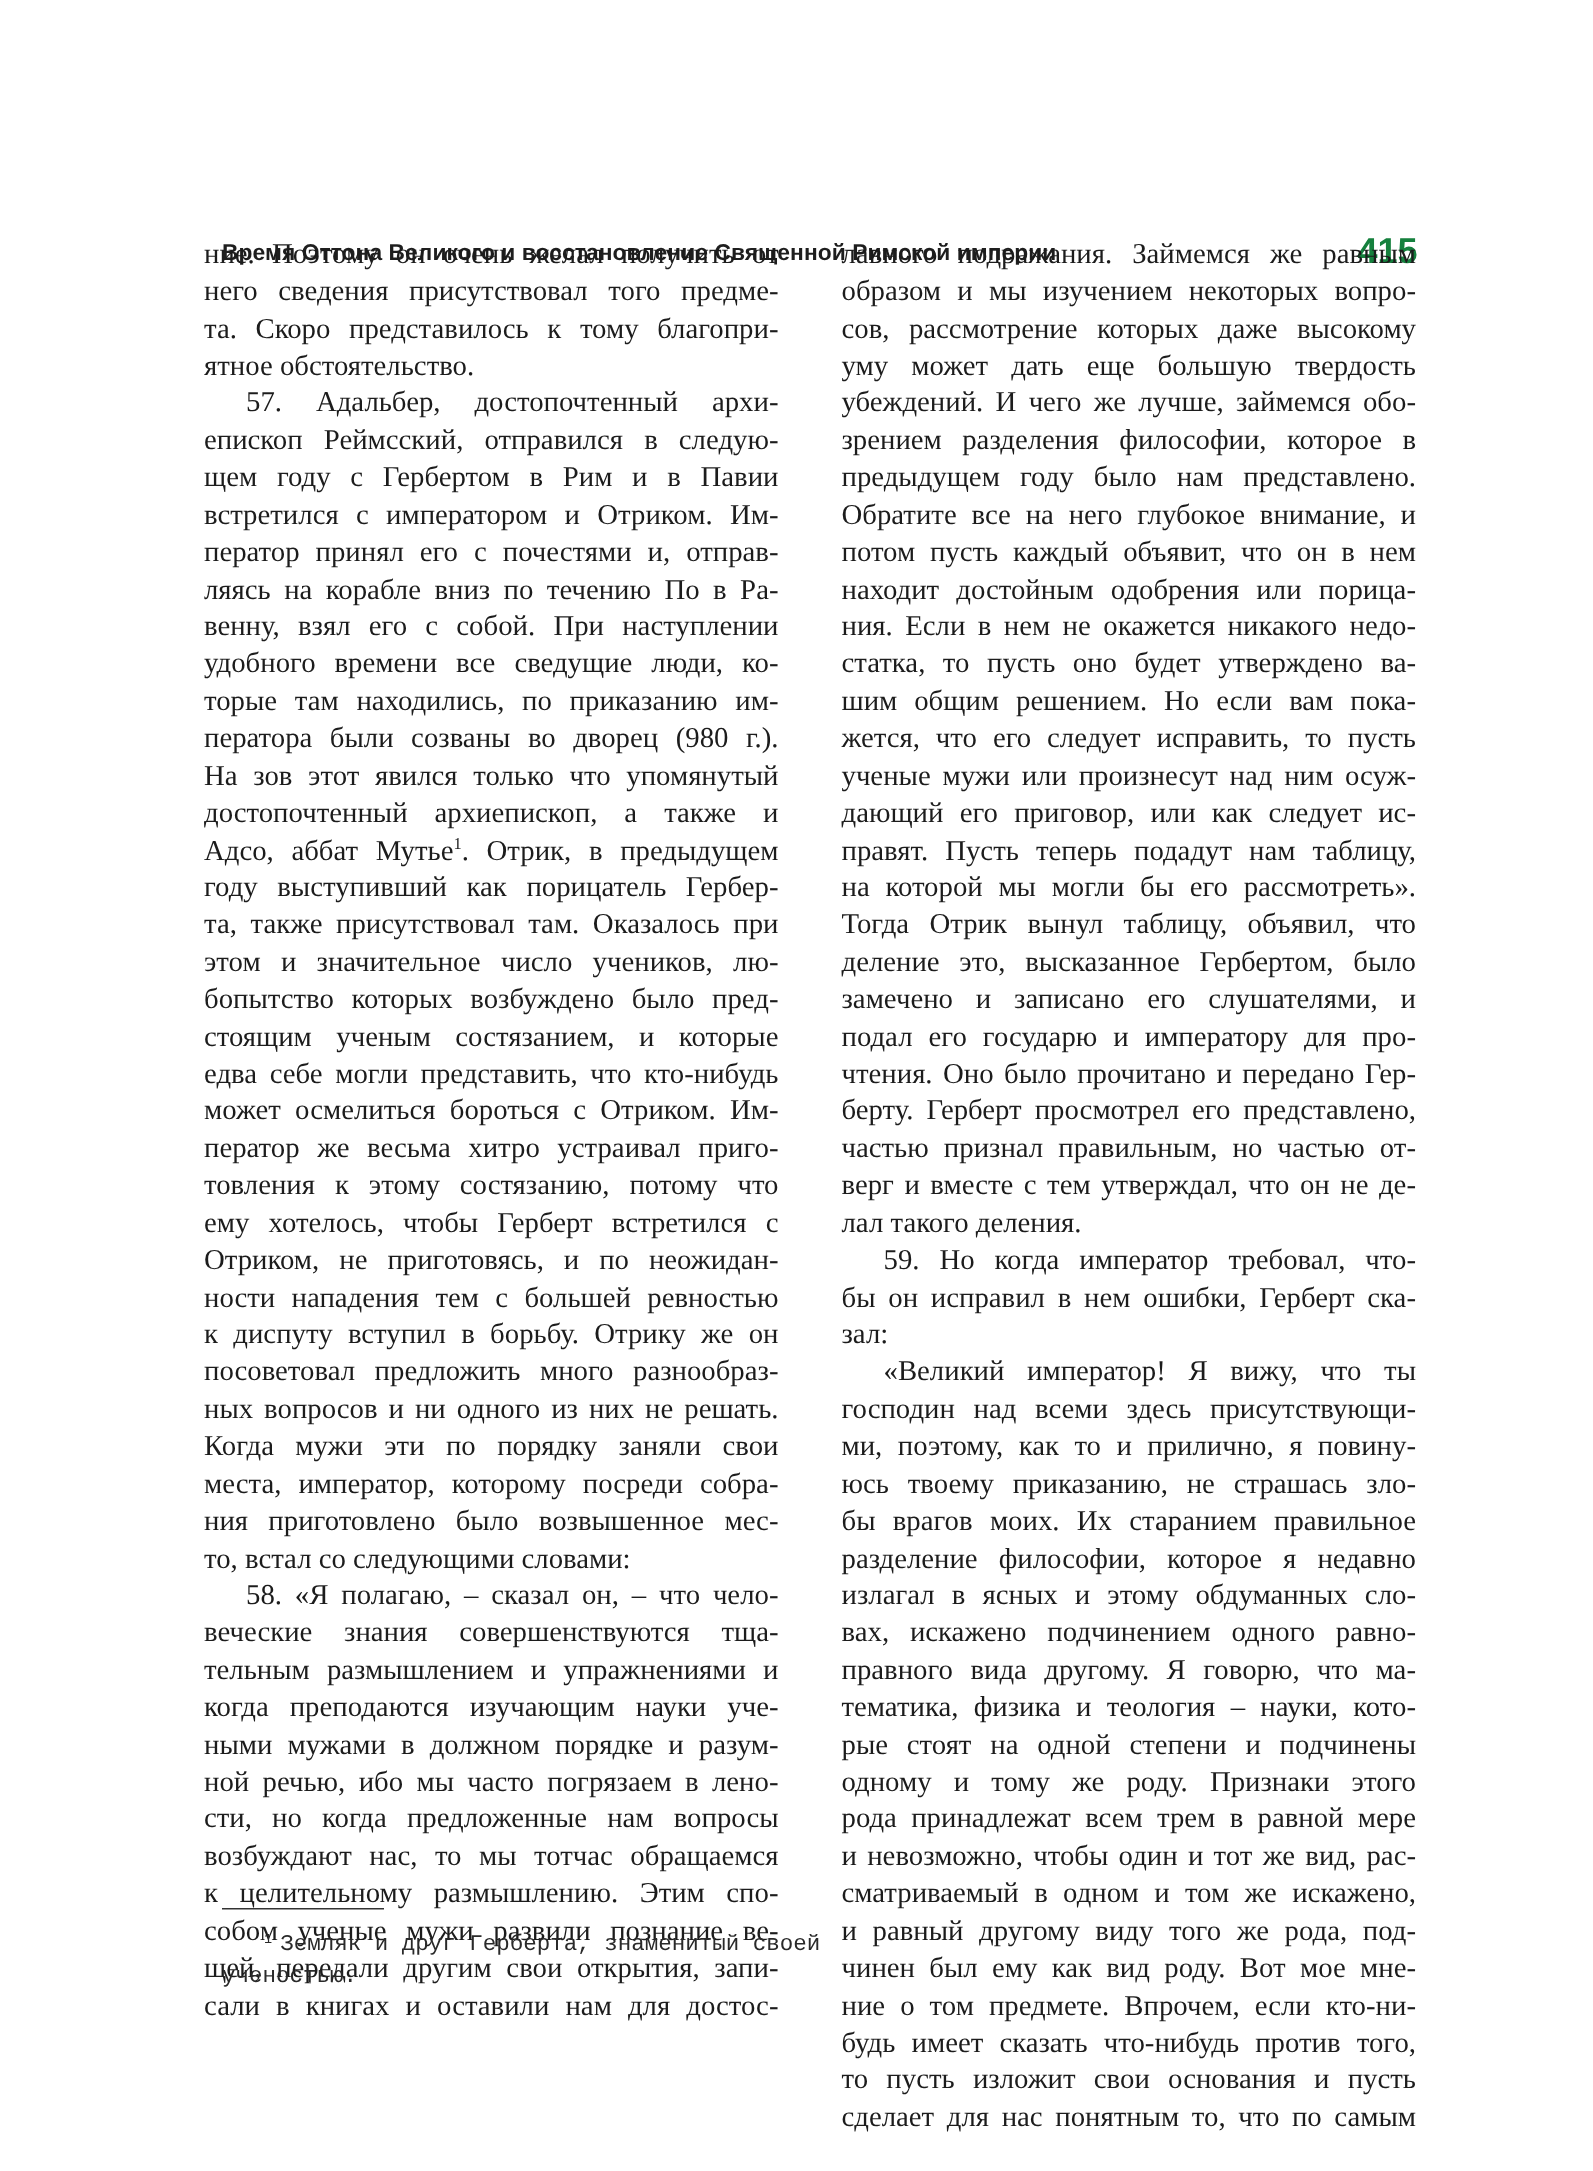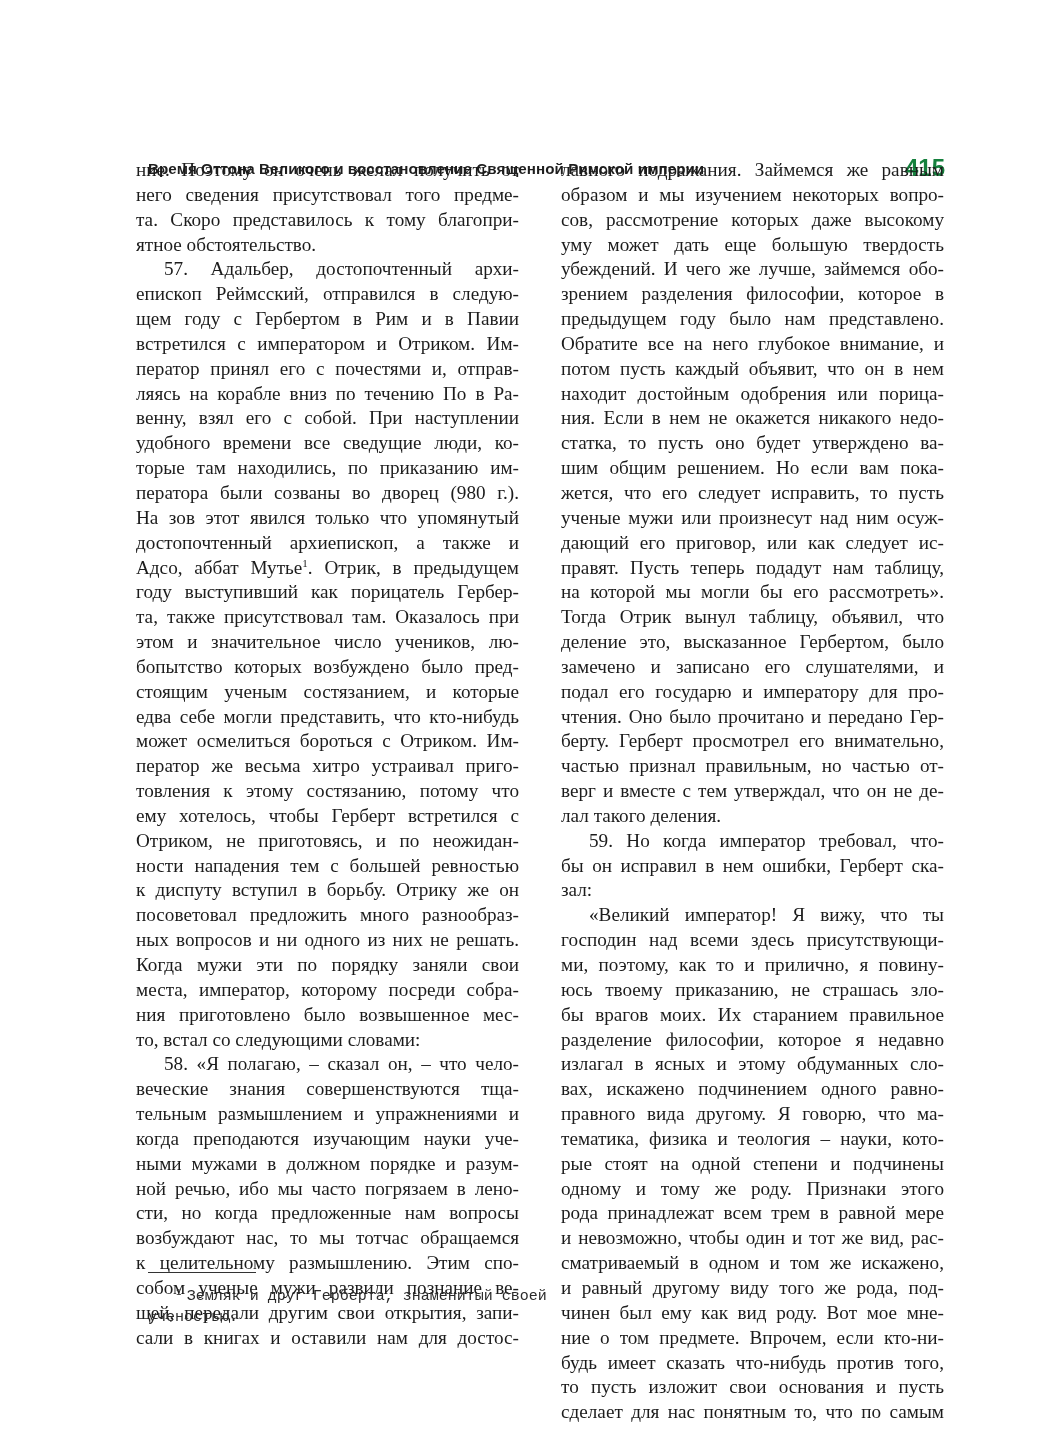--- a/index.html
+++ b/index.html
@@ -114,21 +114,21 @@
     <span class="line"><span>жется, что его следует исправить, то пусть</span></span>
     <span class="line"><span>ученые мужи или произнесут над ним осуж-</span></span>
     <span class="line"><span>дающий его приговор, или как следует ис-</span></span>
     <span class="line"><span>правят. Пусть теперь подадут нам таблицу,</span></span>
     <span class="line"><span>на которой мы могли бы его рассмотреть».</span></span>
     <span class="line"><span>Тогда Отрик вынул таблицу, объявил, что</span></span>
     <span class="line"><span>деление это, высказанное Гербертом, было</span></span>
     <span class="line"><span>замечено и записано его слушателями, и</span></span>
     <span class="line"><span>подал его государю и императору для про-</span></span>
     <span class="line"><span>чтения. Оно было прочитано и передано Гер-</span></span>
-    <span class="line"><span>берту. Герберт просмотрел его внимательно,</span></span>
+    <span class="line"><span>берту. Герберт просмотрел его представлено,</span></span>
     <span class="line"><span>частью признал правильным, но частью от-</span></span>
     <span class="line"><span>верг и вместе с тем утверждал, что он не де-</span></span>
     <span class="line last"><span>лал такого деления.</span></span>
     <span class="line indent"><span>59. Но когда император требовал, что-</span></span>
     <span class="line"><span>бы он исправил в нем ошибки, Герберт ска-</span></span>
     <span class="line last"><span>зал:</span></span>
     <span class="line indent"><span>«Великий император! Я вижу, что ты</span></span>
     <span class="line"><span>господин над всеми здесь присутствующи-</span></span>
     <span class="line"><span>ми, поэтому, как то и прилично, я повину-</span></span>
     <span class="line"><span>юсь твоему приказанию, не страшась зло-</span></span>

